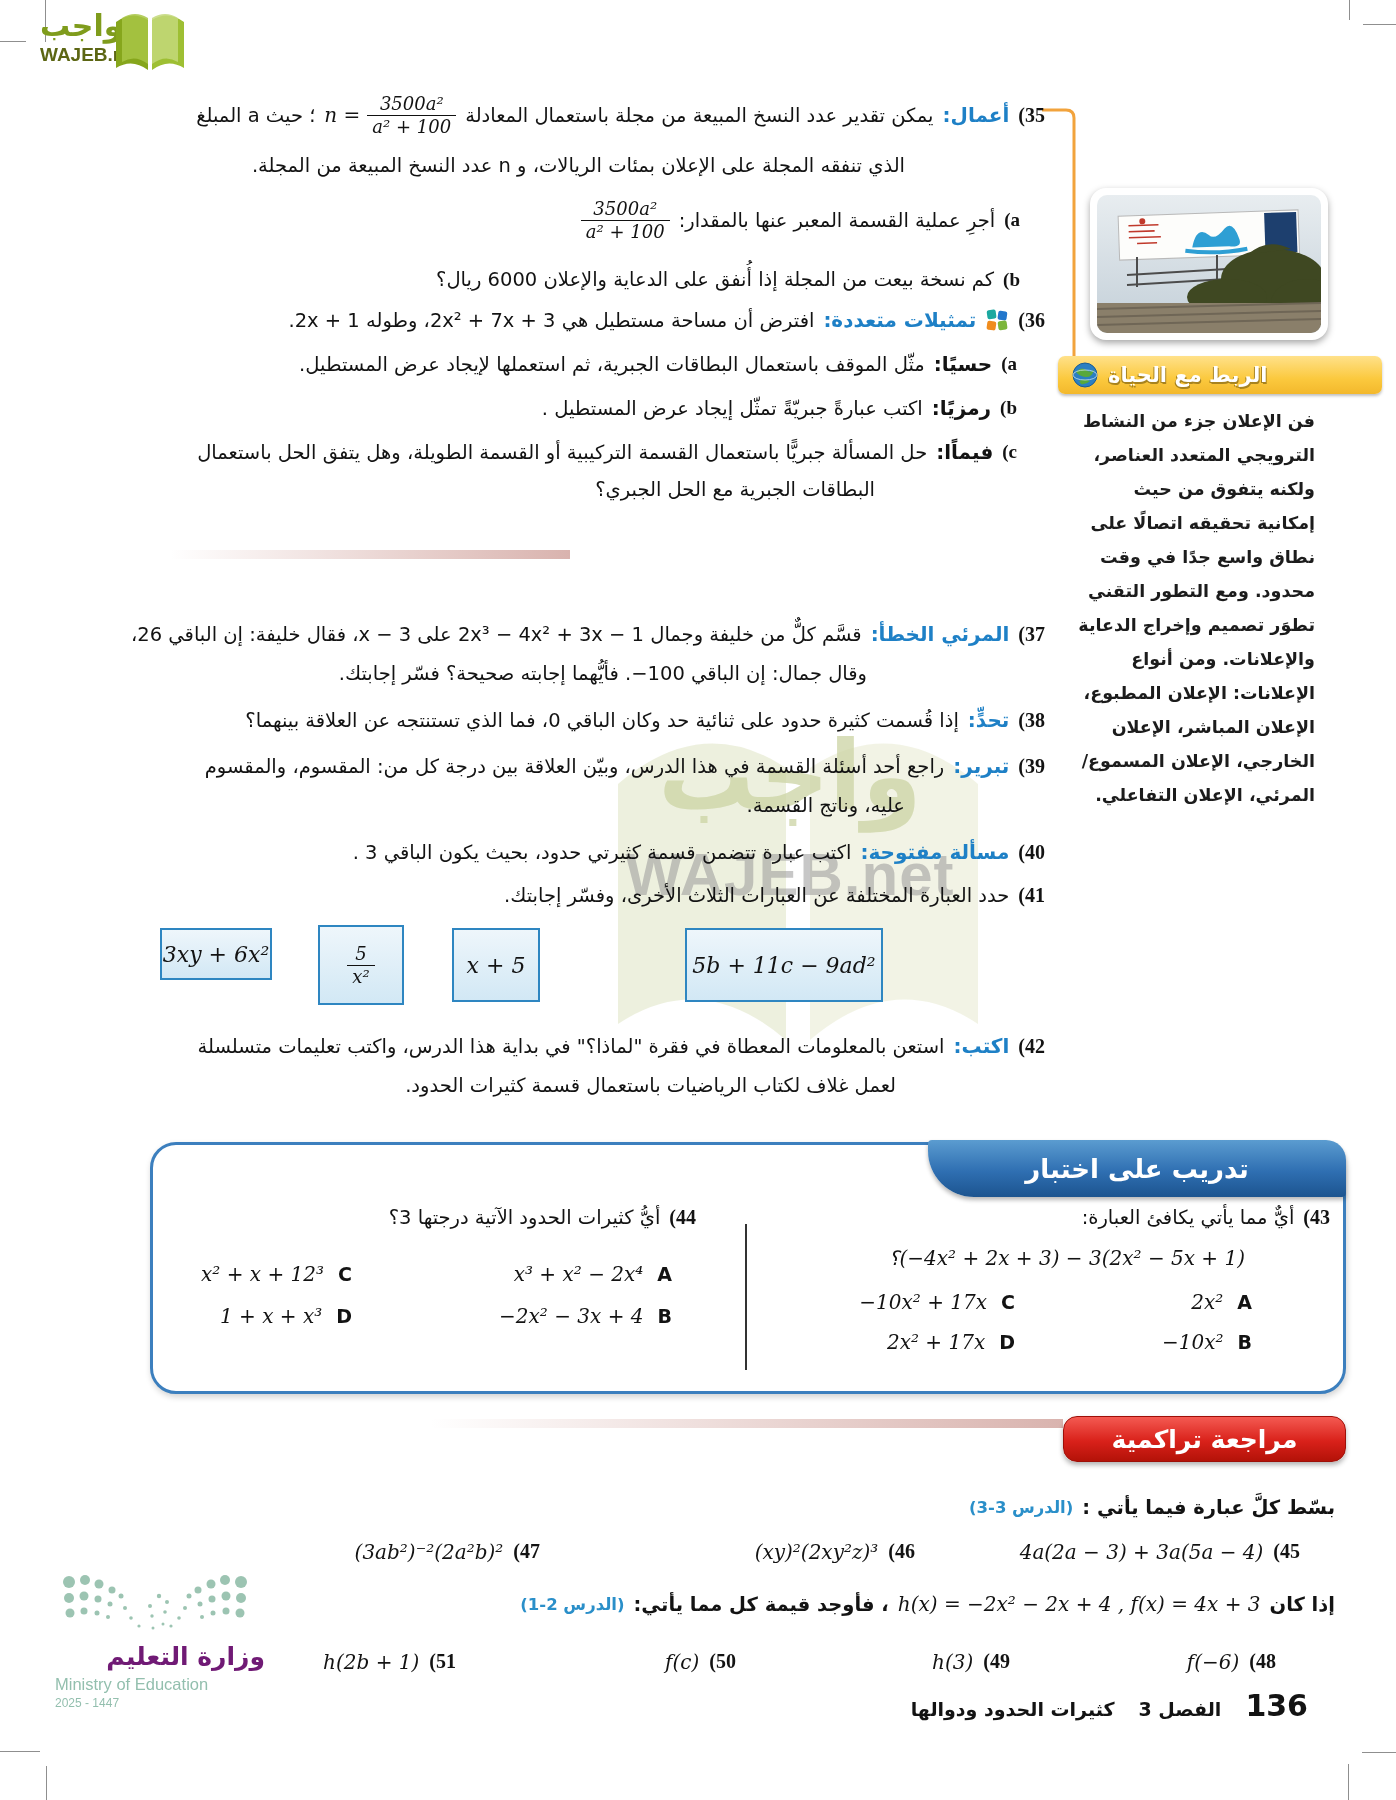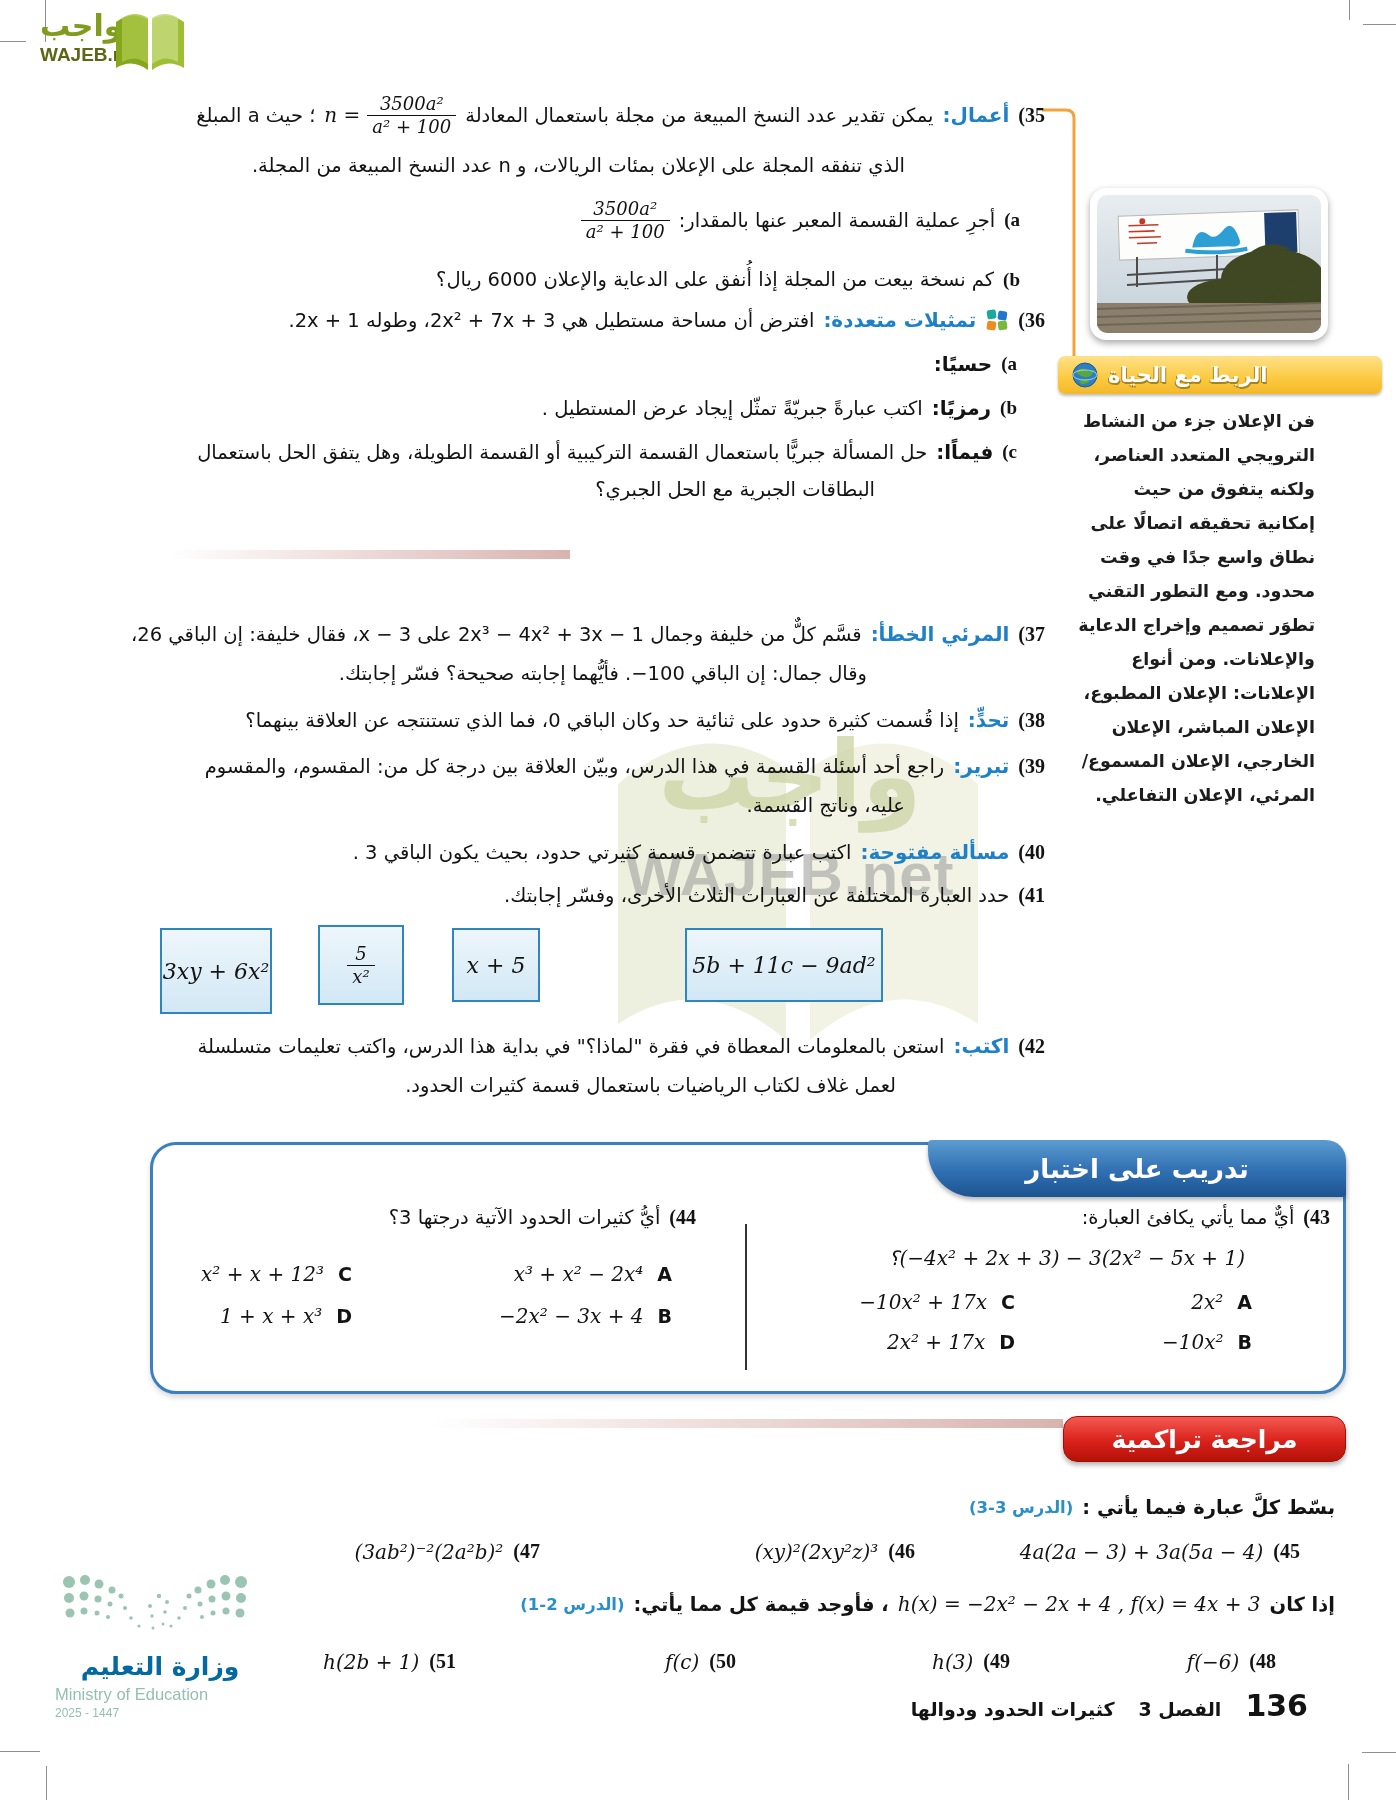--- a/index.html
+++ b/index.html
@@ -168,20 +168,21 @@
         <rect x="13" y="3" width="9" height="9" rx="2" fill="#2277cc" transform="rotate(8 17 7)"></rect>
         <rect x="2" y="13" width="9" height="9" rx="2" fill="#f08c1e" transform="rotate(8 6 17)"></rect>
         <rect x="13" y="13" width="9" height="9" rx="2" fill="#7cb63b" transform="rotate(-8 17 17)"></rect>
       </svg>
       <span class="kw">تمثيلات متعددة:</span>
       <span class="t">افترض أن مساحة مستطيل هي ⁦2x² + 7x + 3⁩، وطوله ⁦2x + 1⁩.</span>
     </div>
     <div class="row abs" style="right:28px;top:352px">
       <span class="num" style="font-size:19px">(a</span>
       <span class="kw2">حسيًا:</span>
+      <span class="t">مثّل الموقف باستعمال البطاقات الجبرية، ثم استعملها لإيجاد عرض المستطيل.</span>
     </div>
     <div class="row abs" style="right:28px;top:396px">
       <span class="num" style="font-size:19px">(b</span>
       <span class="kw2">رمزيًا:</span>
       <span class="t">اكتب عبارةً جبريّةً تمثّل إيجاد عرض المستطيل .</span>
     </div>
     <div class="row abs" style="right:28px;top:440px">
       <span class="num" style="font-size:19px">(c</span>
       <span class="kw2">فيماًا:</span>
       <span class="t">حل المسألة جبريًّا باستعمال القسمة التركيبية أو القسمة الطويلة، وهل يتفق الحل باستعمال</span>
@@ -218,21 +219,21 @@
       <span class="kw">مسألة مفتوحة:</span>
       <span class="t">اكتب عبارة تتضمن قسمة كثيرتي حدود، بحيث يكون الباقي 3 .</span>
     </div>
 
     <div class="row abs" style="right:0;top:324px">
       <span class="num">(41</span>
       <span class="t">حدد العبارة المختلفة عن العبارات الثلاث الأخرى، وفسّر إجابتك.</span>
     </div>
   </div>
 
-  <div class="abs expr-box" style="left:160px;top:928px;width:112px;height:86px">
+  <div class="abs expr-box" style="left:160px;top:928px;width:112px;height:52px">
     <span>3xy + 6x²</span>
   </div>
   <div class="abs expr-box" style="left:318px;top:925px;width:86px;height:80px">
     <span class="frac" style="font-style:italic">
       <span>5</span>
       <span class="den">x²</span>
     </span>
   </div>
   <div class="abs expr-box" style="left:452px;top:928px;width:88px;height:74px">
     <span>x + 5</span>
@@ -387,18 +388,18 @@
           <circle cx="147" cy="45" r="2"></circle>
         <circle cx="134" cy="24" r="2.5"></circle>
           <circle cx="130" cy="36" r="2"></circle>
           <circle cx="124" cy="46" r="1.8"></circle>
           <circle cx="116" cy="54" r="1.6"></circle>
         <circle cx="110" cy="40" r="1.8"></circle>
           <circle cx="108" cy="52" r="1.5"></circle>
           <circle cx="112" cy="30" r="2"></circle>
       </g>
     </svg>
-    <div style="color:#0369a1;font-weight:bold;font-size:25px;margin-top:10px;direction:rtl;text-align:center">وزارة التعليم</div>
+    <div style="color:#701a75;font-weight:bold;font-size:25px;margin-top:0;direction:rtl;text-align:right">وزارة التعليم</div>
     <div style="color:#93bfae;font-size:16.5px;margin-top:4px;font-family:'Liberation Sans',sans-serif">Ministry of Education</div>
     <div style="color:#93bfae;font-size:12px;margin-top:2px;font-family:'Liberation Sans',sans-serif">2025 - 1447</div>
   </div>
 
 </div>
 
 </body></html>

